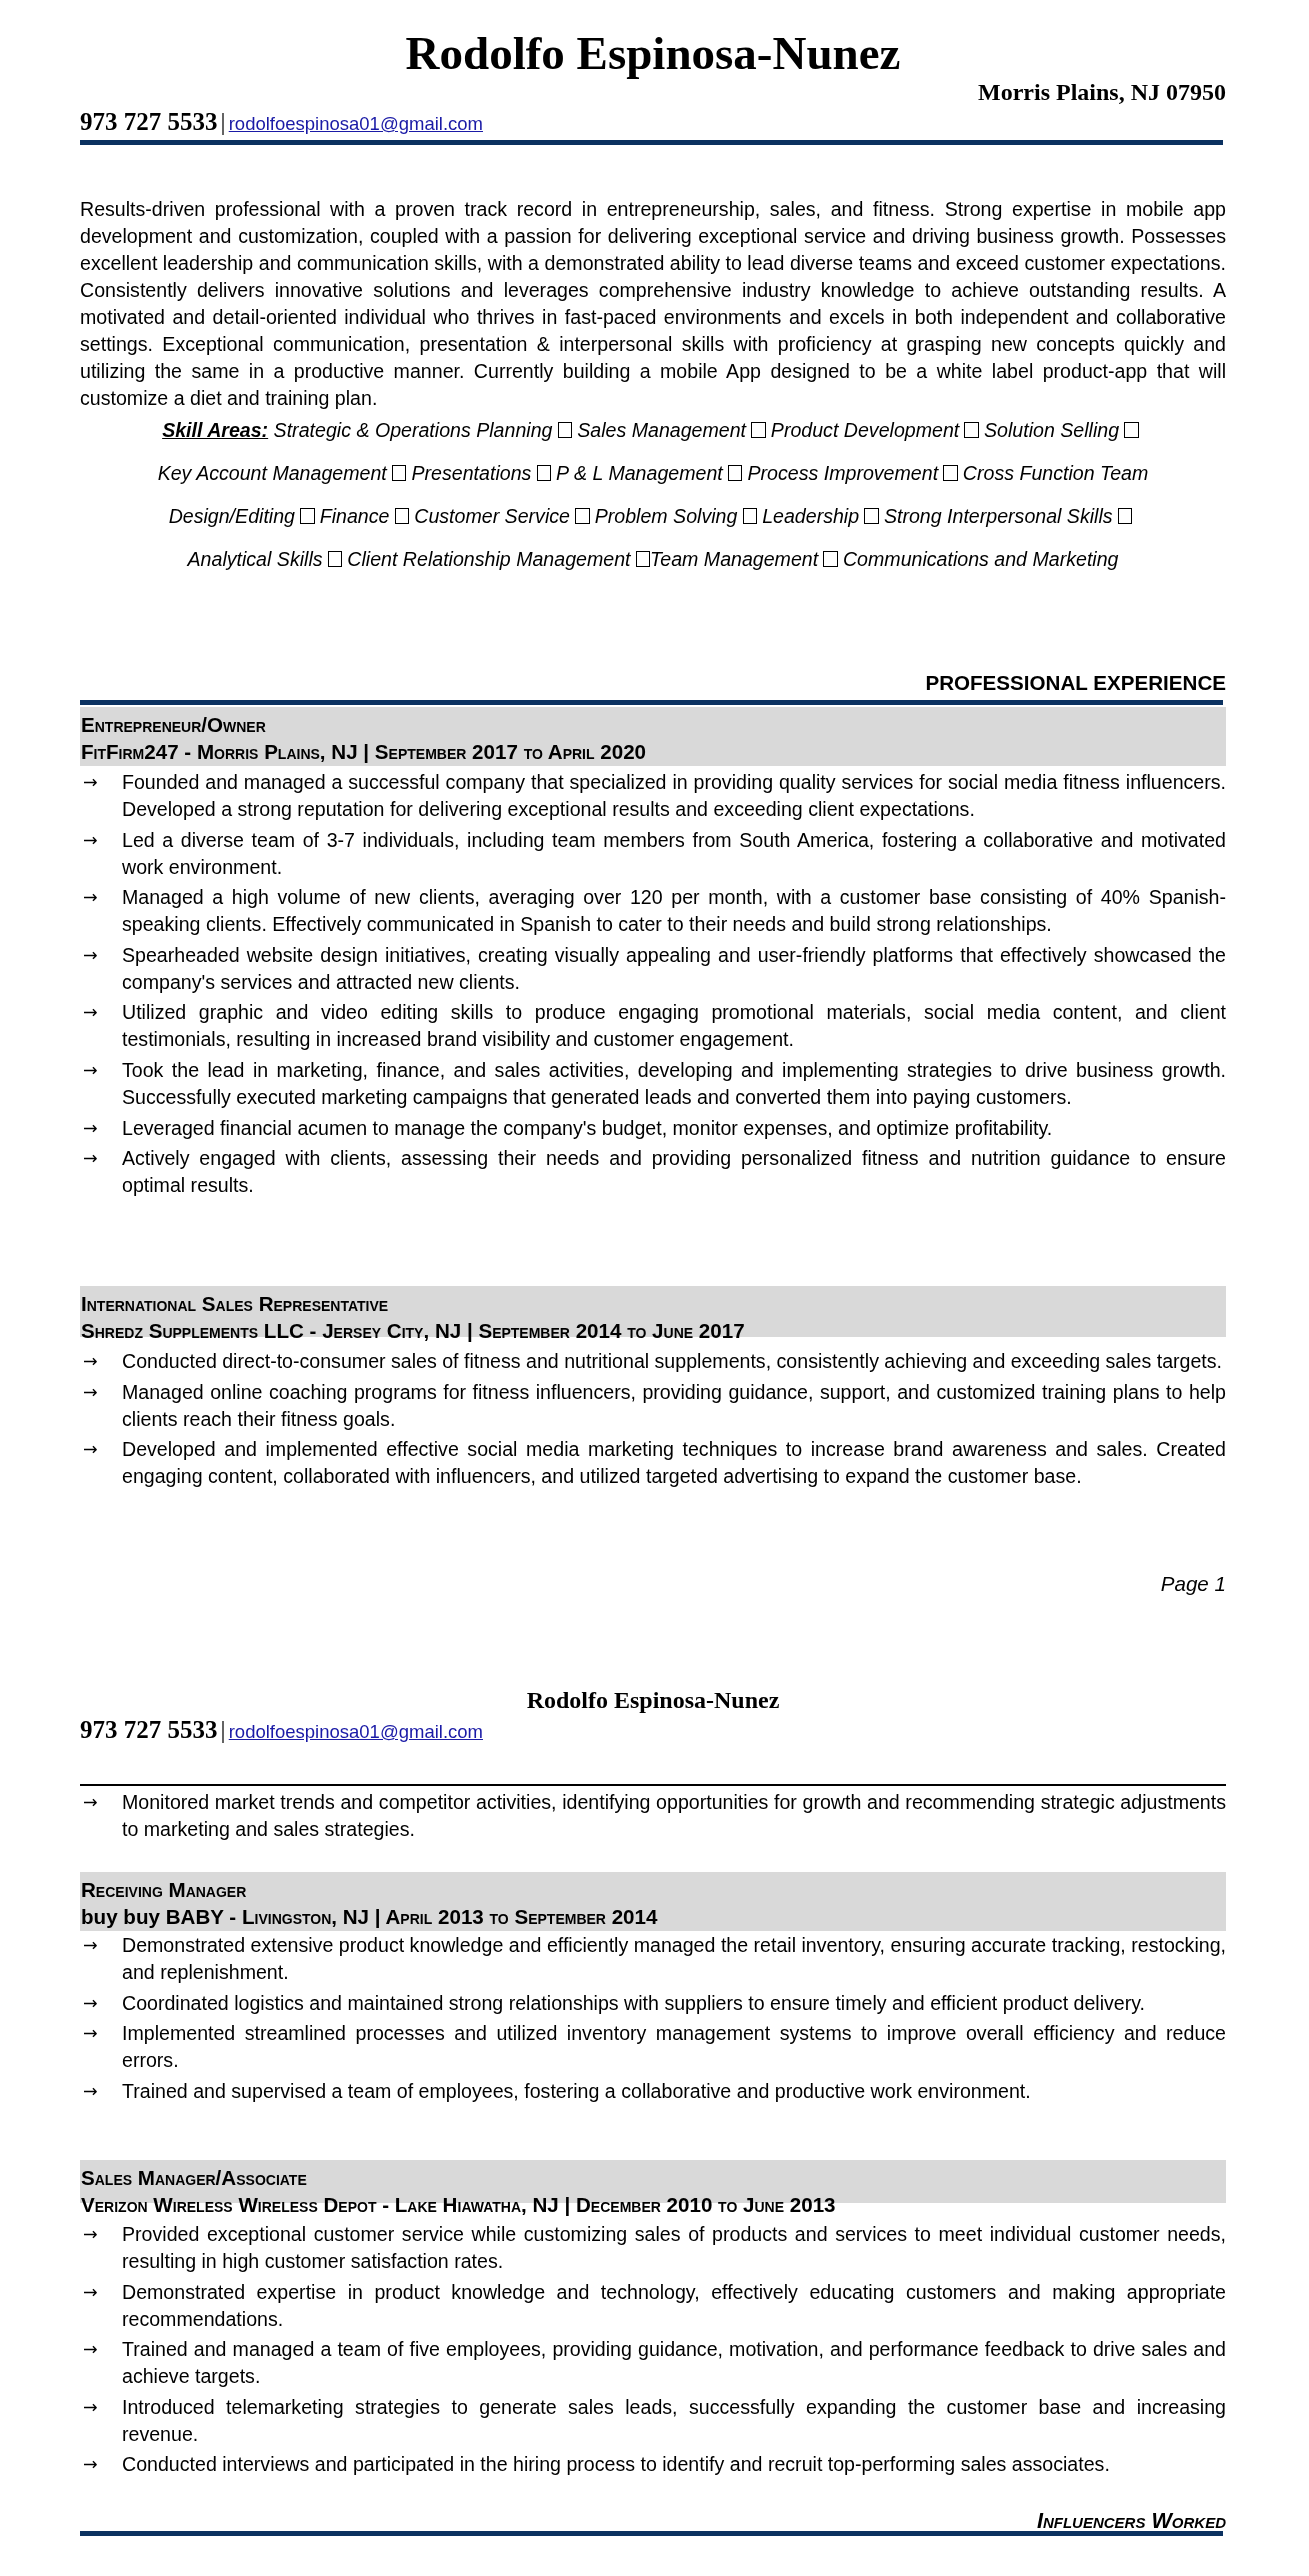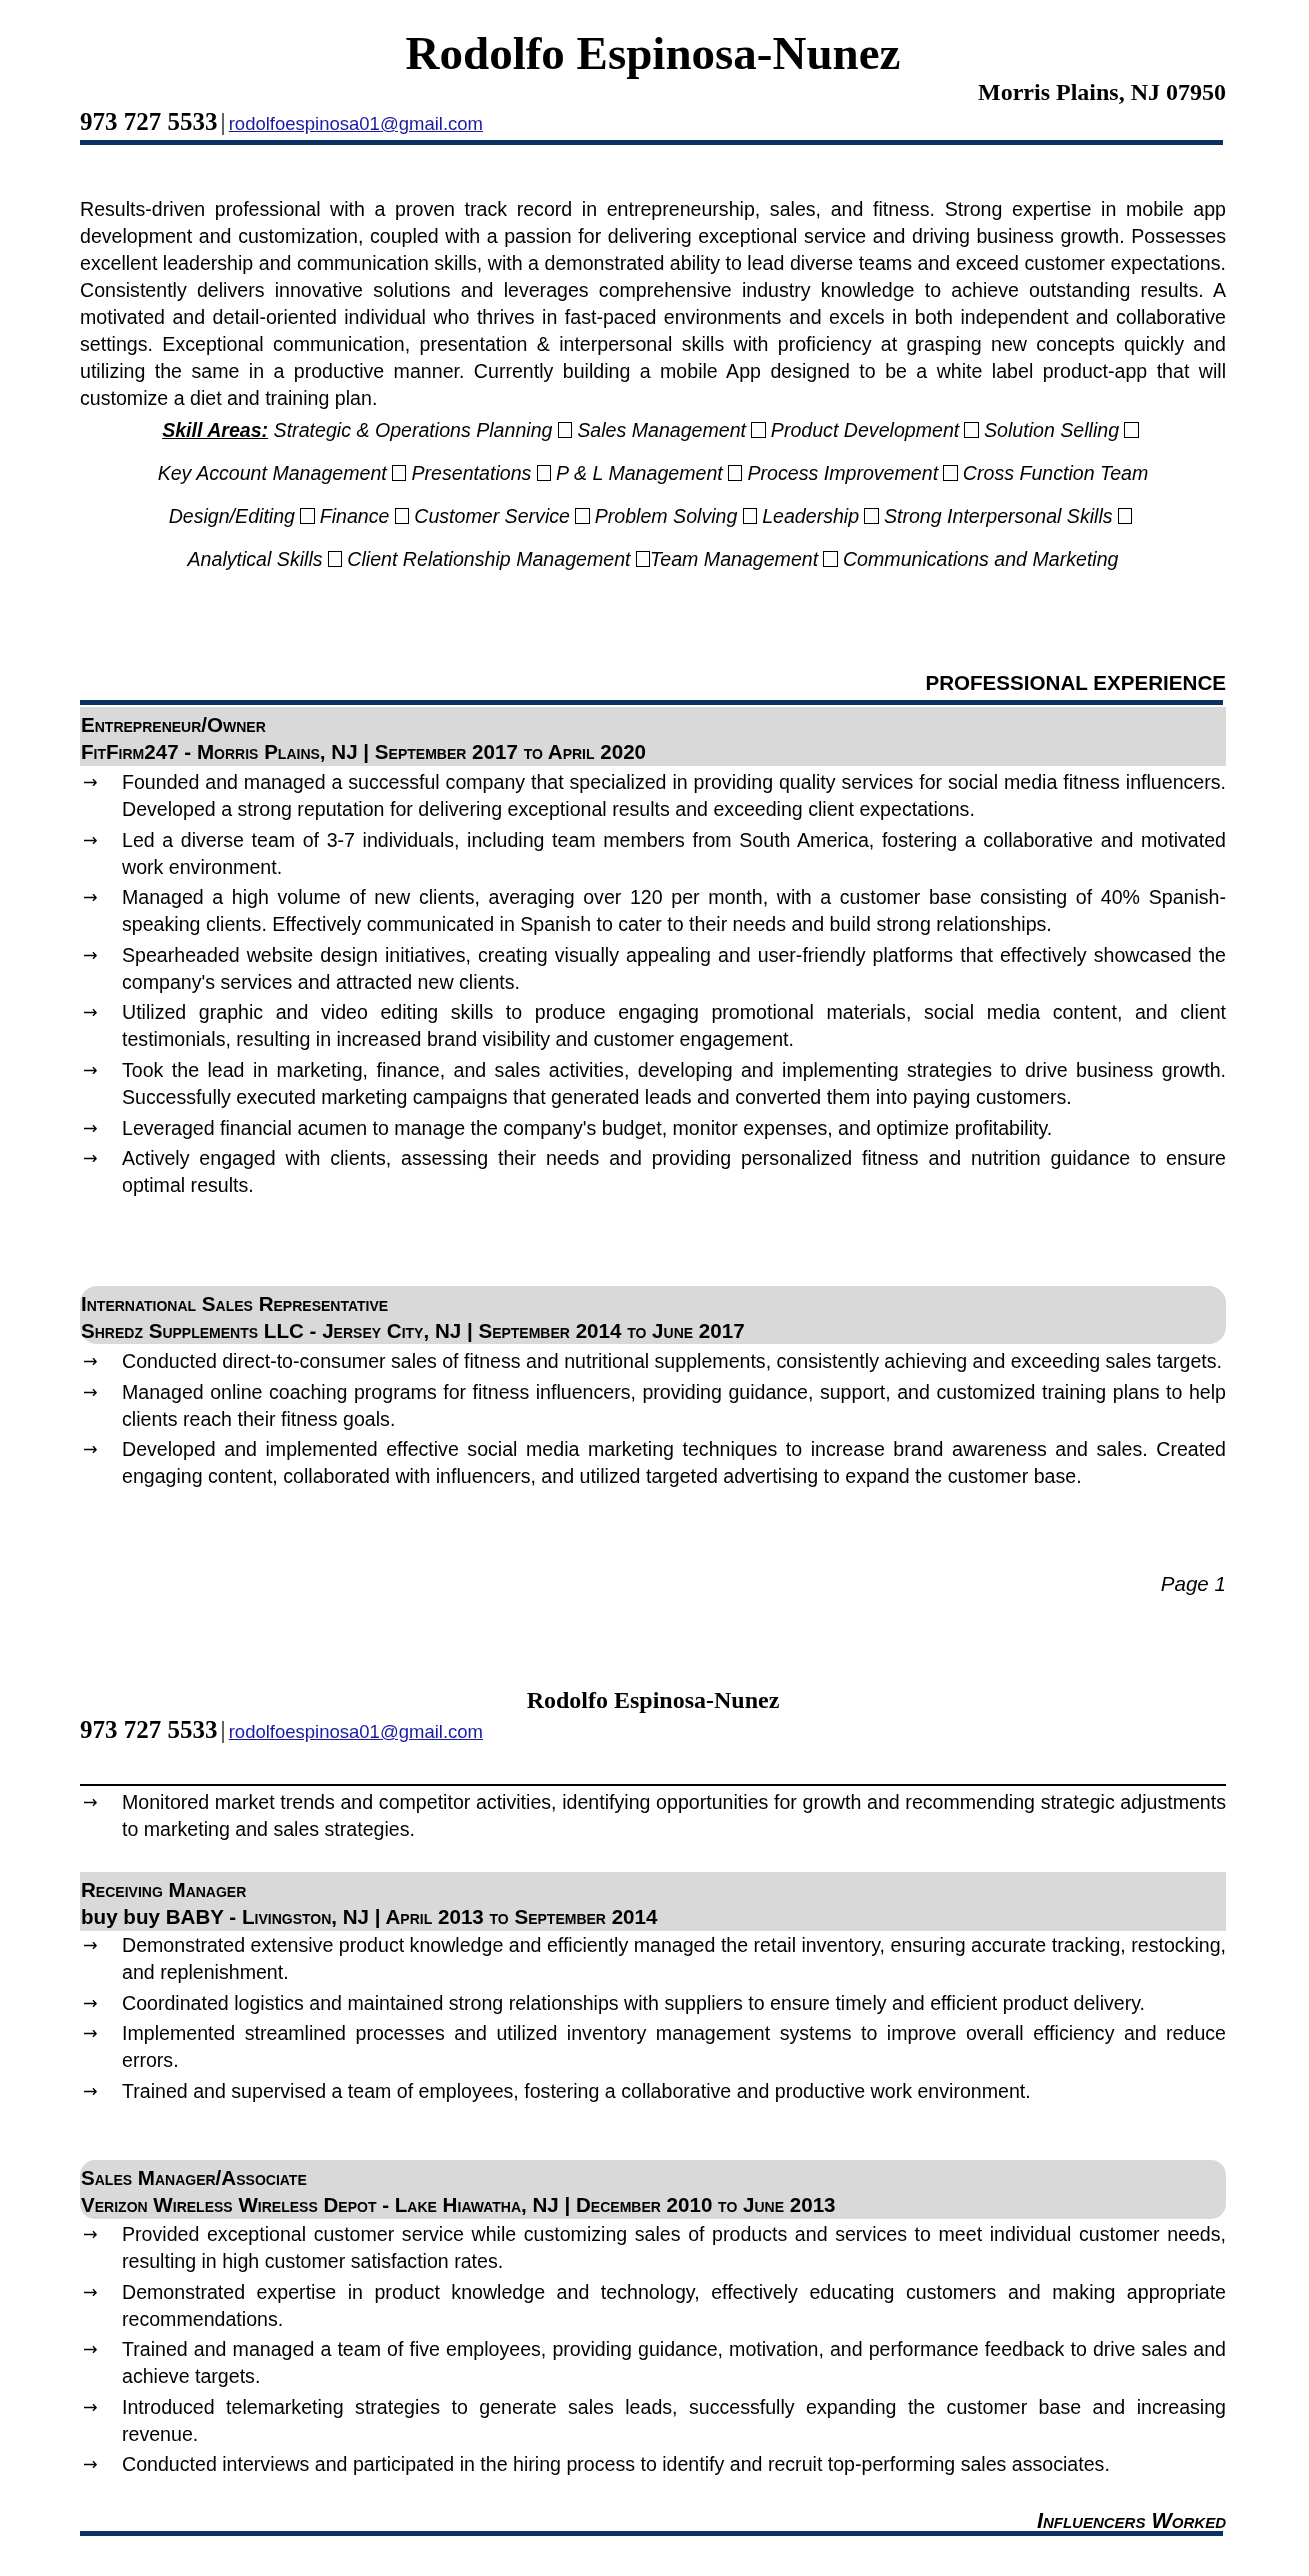--- a/index.html
+++ b/index.html
@@ -60,21 +60,21 @@
   <li><span class="arr">→</span><span>Founded and managed a successful company that specialized in providing quality services for social media fitness influencers. Developed a strong reputation for delivering exceptional results and exceeding client expectations.</span></li>
   <li><span class="arr">→</span><span>Led a diverse team of 3-7 individuals, including team members from South America, fostering a collaborative and motivated work environment.</span></li>
   <li><span class="arr">→</span><span>Managed a high volume of new clients, averaging over 120 per month, with a customer base consisting of 40% Spanish-speaking clients. Effectively communicated in Spanish to cater to their needs and build strong relationships.</span></li>
   <li><span class="arr">→</span><span>Spearheaded website design initiatives, creating visually appealing and user-friendly platforms that effectively showcased the company's services and attracted new clients.</span></li>
   <li><span class="arr">→</span><span>Utilized graphic and video editing skills to produce engaging promotional materials, social media content, and client testimonials, resulting in increased brand visibility and customer engagement.</span></li>
   <li><span class="arr">→</span><span>Took the lead in marketing, finance, and sales activities, developing and implementing strategies to drive business growth. Successfully executed marketing campaigns that generated leads and converted them into paying customers.</span></li>
   <li><span class="arr">→</span><span>Leveraged financial acumen to manage the company's budget, monitor expenses, and optimize profitability.</span></li>
   <li><span class="arr">→</span><span>Actively engaged with clients, assessing their needs and providing personalized fitness and nutrition guidance to ensure optimal results.</span></li>
 </ul>
 
-<div class="band" style="top:1286px;height:58px;border-radius:17px;">
+<div class="band" style="top:1286px;height:51px;">
   <div>International Sales Representative</div>
   <div>Shredz Supplements LLC - Jersey City, NJ | September 2014 to June 2017</div>
 </div>
 <ul class="content arrows" style="top:1348px;">
   <li><span class="arr">→</span><span>Conducted direct-to-consumer sales of fitness and nutritional supplements, consistently achieving and exceeding sales targets.</span></li>
   <li><span class="arr">→</span><span>Managed online coaching programs for fitness influencers, providing guidance, support, and customized training plans to help clients reach their fitness goals.</span></li>
   <li><span class="arr">→</span><span>Developed and implemented effective social media marketing techniques to increase brand awareness and sales. Created engaging content, collaborated with influencers, and utilized targeted advertising to expand the customer base.</span></li>
 </ul>
 <div class="pagenum" style="top:1572px;">Page 1</div>
 
@@ -93,21 +93,21 @@
   <div>Receiving Manager</div>
   <div style="font-variant:normal;">buy buy BABY - <span style="font-variant:small-caps;">Livingston, NJ | April 2013 to September 2014</span></div>
 </div>
 <ul class="content arrows" style="top:1932px;">
   <li><span class="arr">→</span><span>Demonstrated extensive product knowledge and efficiently managed the retail inventory, ensuring accurate tracking, restocking, and replenishment.</span></li>
   <li><span class="arr">→</span><span>Coordinated logistics and maintained strong relationships with suppliers to ensure timely and efficient product delivery.</span></li>
   <li><span class="arr">→</span><span>Implemented streamlined processes and utilized inventory management systems to improve overall efficiency and reduce errors.</span></li>
   <li><span class="arr">→</span><span>Trained and supervised a team of employees, fostering a collaborative and productive work environment.</span></li>
 </ul>
 
-<div class="band" style="top:2160px;height:59px;border-radius:15px;">
+<div class="band" style="top:2160px;height:43px;">
   <div>Sales Manager/Associate</div>
   <div>Verizon Wireless Wireless Depot - Lake Hiawatha, NJ | December 2010 to June 2013</div>
 </div>
 <ul class="content arrows" style="top:2221px;">
   <li><span class="arr">→</span><span>Provided exceptional customer service while customizing sales of products and services to meet individual customer needs, resulting in high customer satisfaction rates.</span></li>
   <li><span class="arr">→</span><span>Demonstrated expertise in product knowledge and technology, effectively educating customers and making appropriate recommendations.</span></li>
   <li><span class="arr">→</span><span>Trained and managed a team of five employees, providing guidance, motivation, and performance feedback to drive sales and achieve targets.</span></li>
   <li><span class="arr">→</span><span>Introduced telemarketing strategies to generate sales leads, successfully expanding the customer base and increasing revenue.</span></li>
   <li><span class="arr">→</span><span>Conducted interviews and participated in the hiring process to identify and recruit top-performing sales associates.</span></li>
 </ul>

